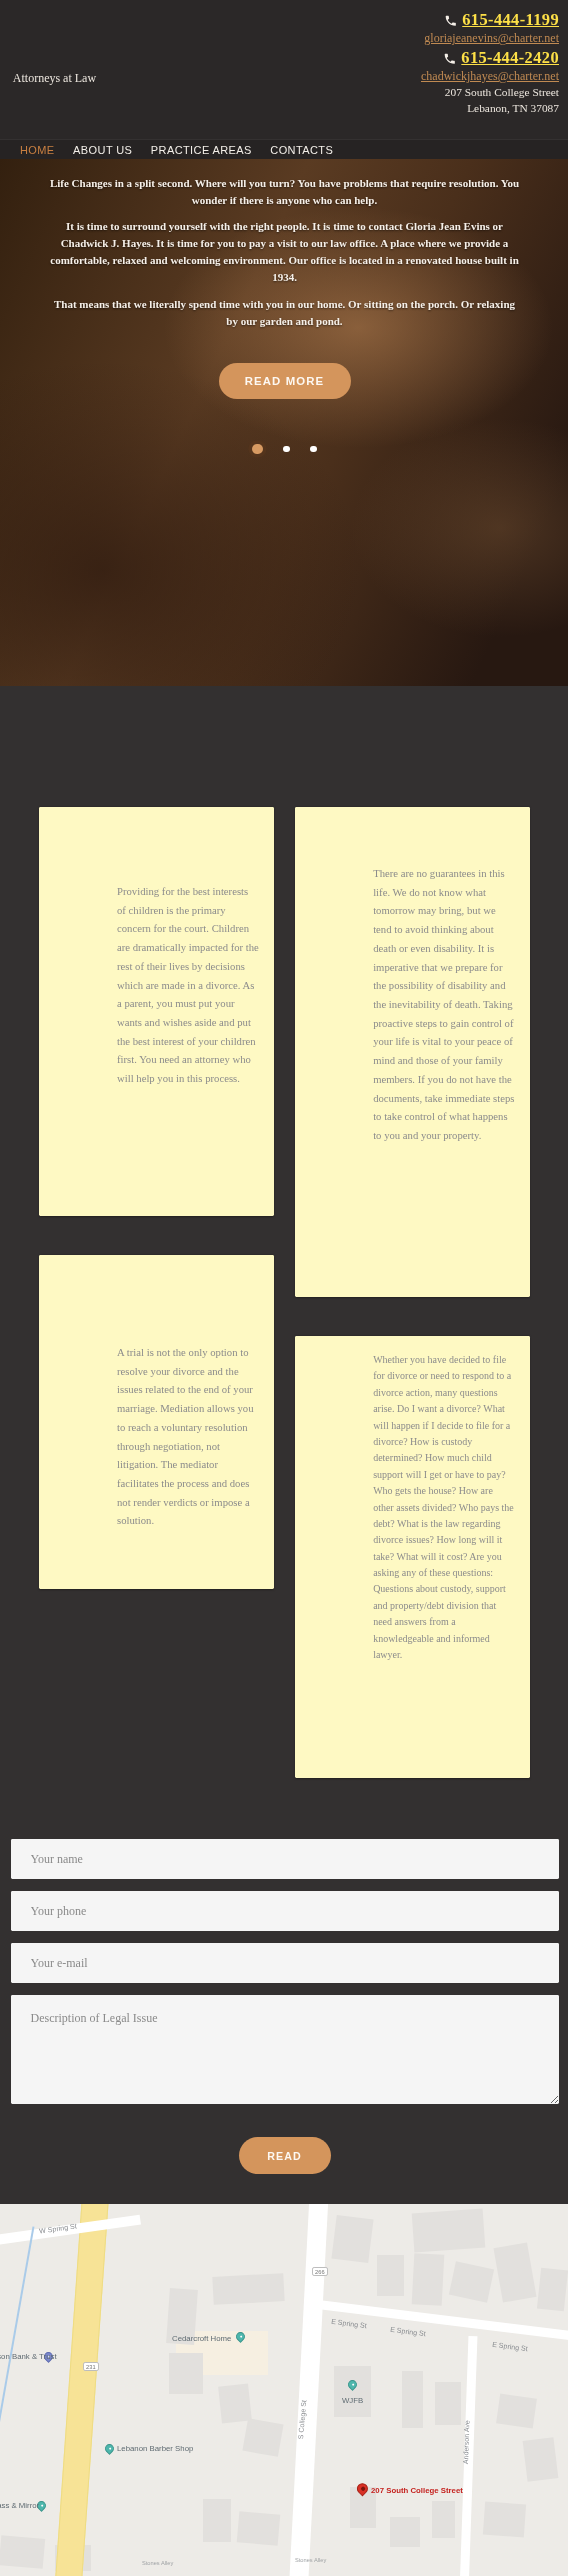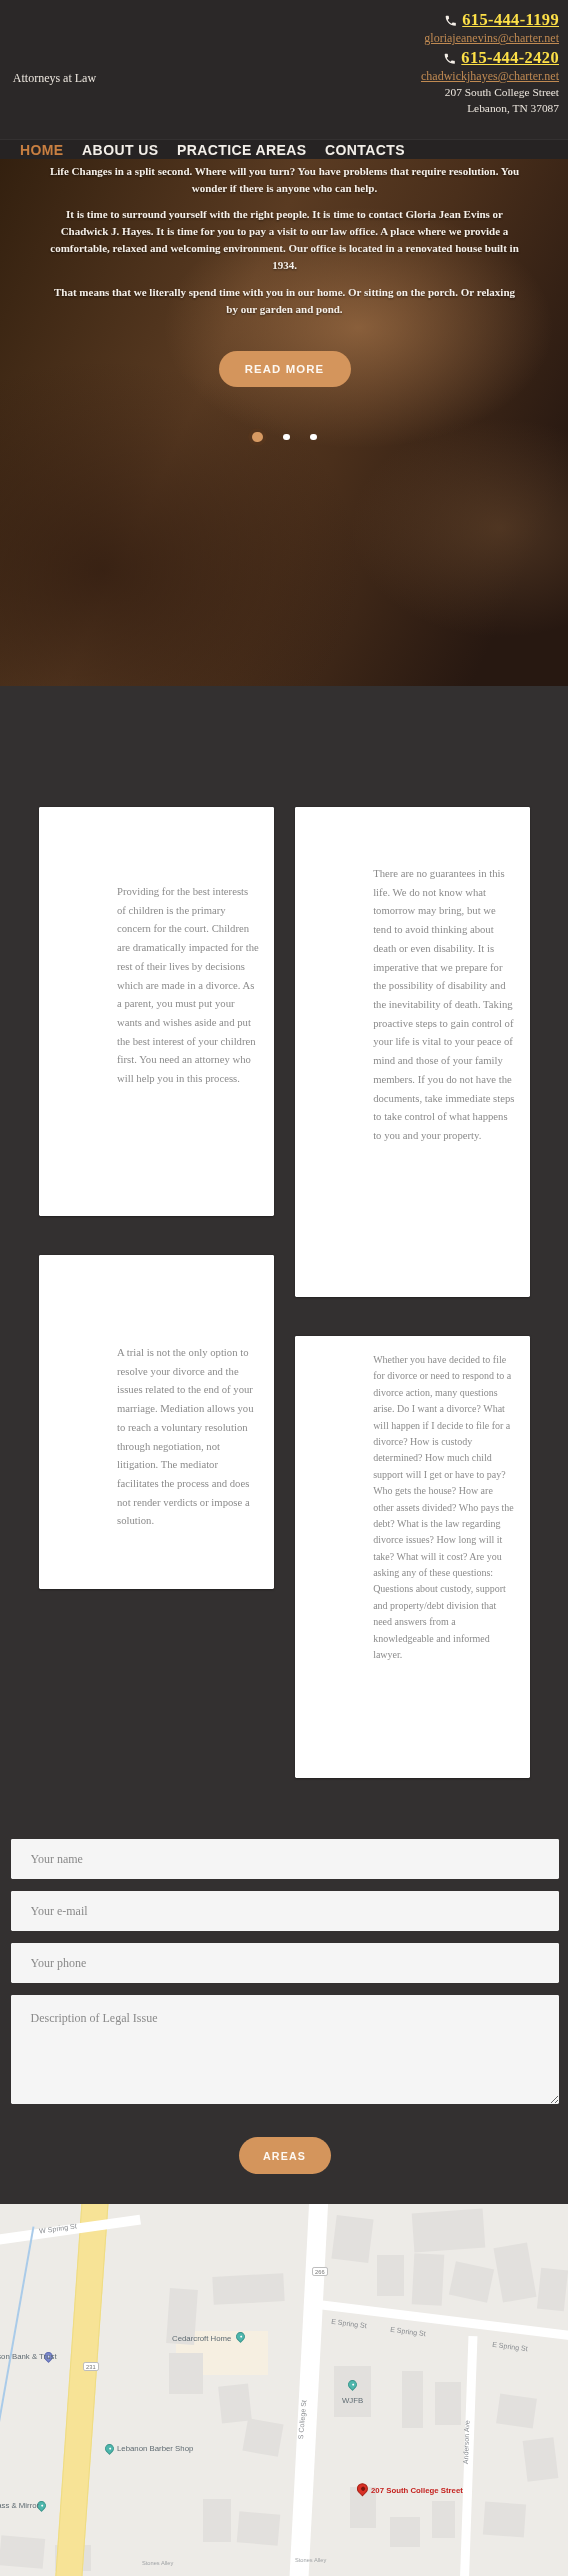--- a/index.html
+++ b/index.html
@@ -12,47 +12,47 @@
   .tagline { position:absolute; left:12.8px; top:71px; color:#ece6de; font-size:12px; }
   .contact-block { position:absolute; right:10px; top:10px; text-align:right; line-height:1.15; }
   .phone-row { display:flex; align-items:center; justify-content:flex-end; gap:5px; margin:1.4px 0; }
   .phone-icon svg { width:13.5px; height:13.5px; fill:#f5efe8; display:block; }
   .phone-num { color:#fde047; font-size:16.4px; font-weight:bold; letter-spacing:0.4px; }
   .email-link { display:block; color:#c08a52; font-size:12px; text-decoration:underline; margin:2.1px 0 2.8px; }
   .addr { color:#ece6de; font-size:11.4px; margin-top:2.1px; }
 
   
   .nav { height:20px; background:#262323; border-top:0.7px solid #343131; display:flex; align-items:center; padding-left:20px; gap:18.5px; }
-  .nav a { font-family:"Liberation Sans", sans-serif; font-size:14px; font-weight:bold; letter-spacing:0.4px; color:#f3efe9; text-decoration:none; }
+  .nav a { font-family:"Liberation Sans", sans-serif; font-size:11px; font-weight:normal; letter-spacing:0.4px; color:#f3efe9; text-decoration:none; }
   .nav a.active { color:#c87f41; }
 
   
   .hero { position:relative; height:527px; overflow:hidden;
     background:
       radial-gradient(ellipse 299px 185px at 63% 32%, rgba(186,132,84,.55), rgba(0,0,0,0) 65%),
       radial-gradient(ellipse 370px 299px at 18% 78%, rgba(46,26,15,.75), rgba(0,0,0,0) 70%),
       radial-gradient(ellipse 213px 156px at 88% 70%, rgba(120,84,52,.45), rgba(0,0,0,0) 70%),
       linear-gradient(115deg, #33200f 0%, #5a3b22 38%, #4a2f1b 58%, #271811 88%);
   }
-  .hero-inner { width:475px; margin:4px auto; text-align:center;
+  .hero-inner { width:475px; margin:16px auto; text-align:center;
     color:#f6f0e9; font-size:11px; font-weight:bold; line-height:1.55;
     text-shadow:0 0.7px 2.1px rgba(0,0,0,.55); }
   .hero-inner p { margin-bottom:9.2px; }
   .read-more { display:block; margin:33px auto 0; width:132px; height:36px; border:none; border-radius:18px;
     background:#d4955c; color:#fdf8f2; font-family:"Liberation Sans", sans-serif; font-size:11.4px;
     font-weight:bold; letter-spacing:1.1px; cursor:pointer; }
   .dots { margin-top:45px; display:flex; justify-content:center; align-items:center; gap:20.6px; }
   .dot { width:6.4px; height:6.4px; border-radius:50%; background:#ffffff; cursor:pointer; }
   .dot.active { width:10.7px; height:10.7px; background:#d79a62; box-shadow:0 0 0 3.6px rgba(90,55,30,.55); }
 
   
   .main-dark { background:#333030; padding-top:121px; }
   .cards-grid { width:491px; margin:0 auto; display:flex; gap:21.3px; }
   .cards-col { width:235px; display:flex; flex-direction:column; gap:39px; }
-  .card { background:#ffffff; border-radius:1.4px; box-shadow:0 0.7px 2.1px rgba(0,0,0,.35); }
+  .card { background:#fef9c3; border-radius:1.4px; box-shadow:0 0.7px 2.1px rgba(0,0,0,.35); }
   .card-text { margin:0 14.2px 0 78px; color:#8c8c8c; font-size:10.7px; line-height:1.75; }
   .card-1 { min-height:409px; padding-top:75px; }
   .card-2 { min-height:490px; padding-top:57px; }
   .card-3 { min-height:334px; padding-top:88px; }
   .card-4 { min-height:442px; padding-top:16px; padding-bottom:21.3px; }
   .card-4 .card-text { font-size:10px; line-height:1.64; }
 
   
   .contact-form { width:548px; margin:61px auto 0; padding-bottom:2px; }
   .field { display:block; width:548px; height:40px; margin-bottom:12px; border:none; border-radius:1.4px;
@@ -159,24 +159,24 @@
           <p class="card-text">There are no guarantees in this life. We do not know what tomorrow may bring, but we tend to avoid thinking about death or even disability. It is imperative that we prepare for the possibility of disability and the inevitability of death. Taking proactive steps to gain control of your life is vital to your peace of mind and those of your family members. If you do not have the documents, take immediate steps to take control of what happens to you and your property.</p>
         </div>
         <div class="card card-4">
           <p class="card-text">Whether you have decided to file for divorce or need to respond to a divorce action, many questions arise. Do I want a divorce? What will happen if I decide to file for a divorce? How is custody determined? How much child support will I get or have to pay? Who gets the house? How are other assets divided? Who pays the debt? What is the law regarding divorce issues? How long will it take? What will it cost? Are you asking any of these questions: Questions about custody, support and property/debt division that need answers from a knowledgeable and informed lawyer.</p>
         </div>
       </div>
     </div>
 
     <form class="contact-form">
       <input type="text" class="field" placeholder="Your name" style="">
+      <input type="text" class="field" placeholder="Your phone" style="">
       <input type="text" class="field" placeholder="Your e-mail" style="">
-      <input type="text" class="field" placeholder="Your phone" style="">
       <textarea class="area" placeholder="Description of Legal Issue" style=""></textarea>
-      <button type="button" class="send-btn">AREAS</button>
+      <button type="button" class="send-btn">READ</button>
       <div class="form-bottom-space"></div>
     </form>
   </section>
 
   <section class="map">
 
     <div class="beige" style="left:176px; top:127px; width:92px; height:44px;"></div>
 
     <div class="bld" style="left:334px; top:12.8px; width:37px; height:44px; transform:rotate(7deg);"></div>
     <div class="bld" style="left:413px; top:7.1px; width:71px; height:39px; transform:rotate(-4deg);"></div>

